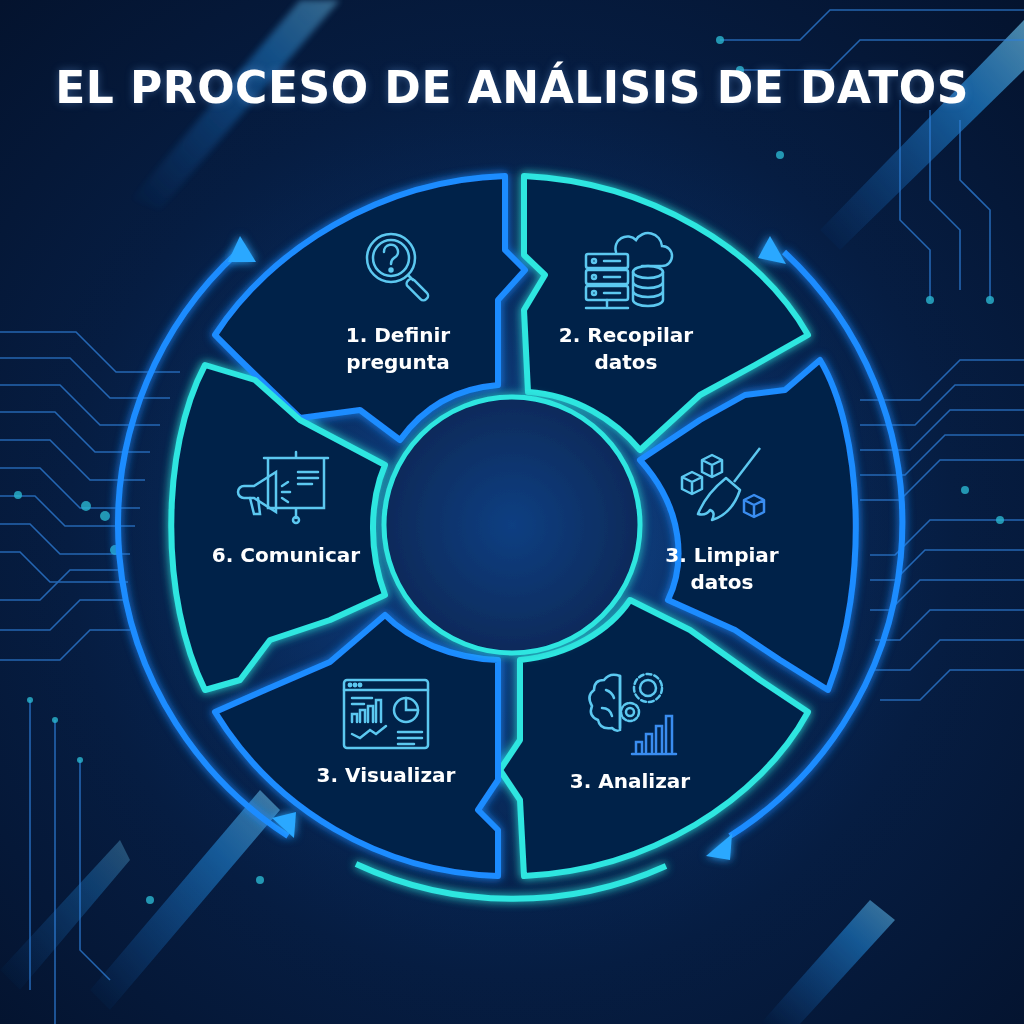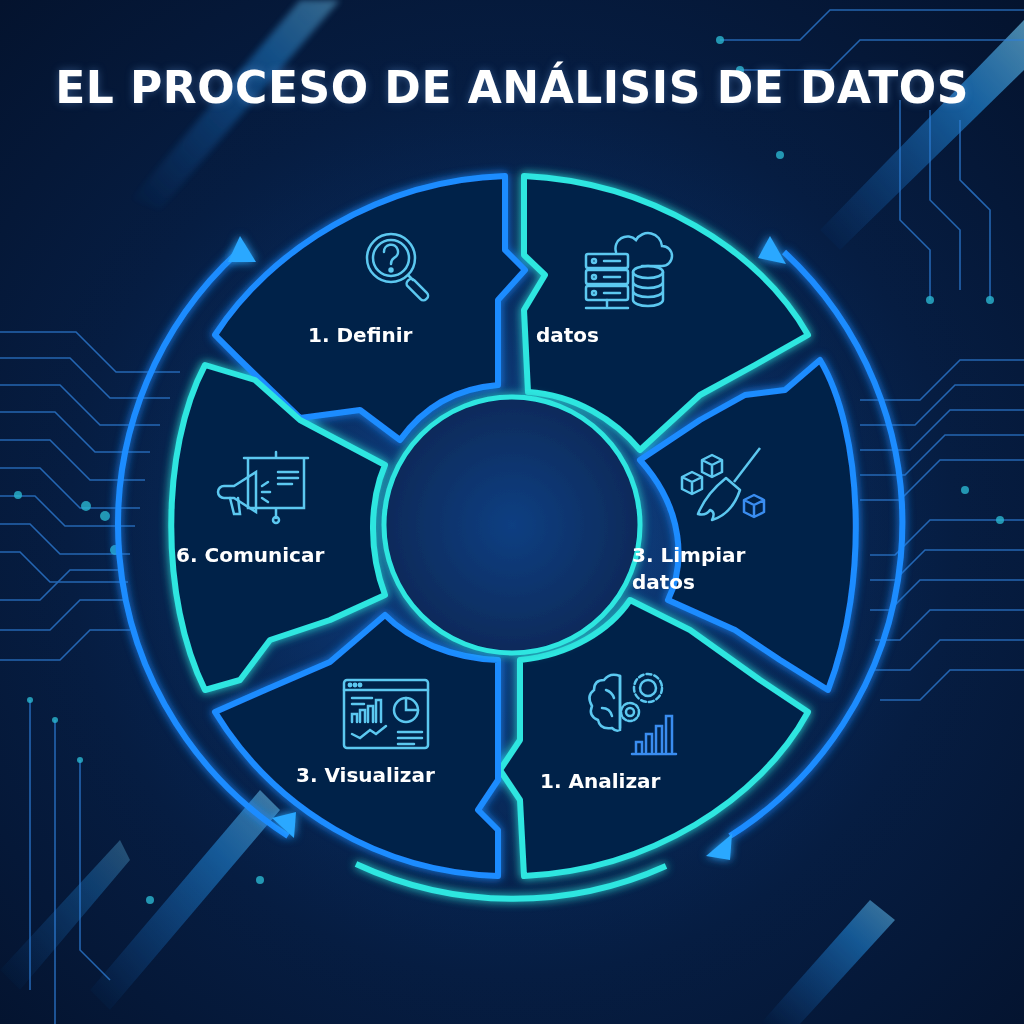--- a/index.html
+++ b/index.html
@@ -11,21 +11,21 @@
   }
   .bg-svg { position:absolute; left:0; top:0; width:1024px; height:1024px; }
   .title {
     position:absolute; left:0; top:62px; width:1024px; text-align:center;
     color:#ffffff; font-weight:700; font-size:44px; letter-spacing:0.5px;
     text-shadow: 0 0 8px rgba(120,180,255,0.35);
     font-family: "DejaVu Sans", "Liberation Sans", sans-serif;
   }
   .wheel { position:absolute; left:0; top:0; width:1024px; height:1024px; }
   .step {
-    position:absolute; width:180px; color:#ffffff;
+    position:absolute; width:180px; text-align:center; color:#ffffff;
     font-weight:700; font-size:20px; line-height:27px;
     font-family: "DejaVu Sans", "Liberation Sans", sans-serif;
   }
   .step .icon { display:block; margin:0 auto 10px auto; }
   .step-label { display:block; }
 </style>
 </head>
 <body>
 
 <svg class="bg-svg" viewBox="0 0 1024 1024">
@@ -166,36 +166,38 @@
 <div class="step" style="left:308px; top:222px;">
   <svg class="icon" width="90" height="90" viewBox="0 0 90 90" fill="none" stroke="#5cc8f0" stroke-width="2.5" stroke-linecap="round">
     <circle cx="38" cy="36" r="24"></circle>
       <circle cx="38" cy="36" r="18"></circle>
     <path d="M31,30 a7,7 0 1 1 10,6 q-3,2 -3,6"></path>
       <circle cx="38" cy="48" r="1.5" fill="#5cc8f0"></circle>
     <path d="M55,53 L60,58"></path>
       <rect x="60" y="55" width="9" height="26" rx="4" transform="rotate(-45 64 68)"></rect>
   </svg>
   <span class="step-label">1. Definir</span>
+  <span class="step-label">pregunta</span>
 </div>
 
 <div class="step" style="left:536px; top:222px;">
   <svg class="icon" width="100" height="90" viewBox="0 0 100 90" fill="none" stroke="#5cc8f0" stroke-width="2.5" stroke-linecap="round">
     <path d="M40,30 a12,12 0 0 1 20,-12 a14,14 0 0 1 26,6 a10,10 0 0 1 0,20 h-20"></path>
     <rect x="10" y="32" width="42" height="14" rx="2"></rect>
       <rect x="10" y="48" width="42" height="14" rx="2"></rect>
       <rect x="10" y="64" width="42" height="14" rx="2"></rect>
     <circle cx="18" cy="39" r="2"></circle>
       <circle cx="18" cy="55" r="2"></circle>
       <circle cx="18" cy="71" r="2"></circle>
     <path d="M28,39 h16 M28,55 h16 M28,71 h16"></path>
     <ellipse cx="72" cy="50" rx="15" ry="6"></ellipse>
       <path d="M57,50 v28 a15,6 0 0 0 30,0 v-28 M57,60 a15,6 0 0 0 30,0 M57,69 a15,6 0 0 0 30,0"></path>
     <path d="M31,78 v6 M10,86 h42"></path>
   </svg>
+  <span class="step-label">2. Recopilar</span>
   <span class="step-label">datos</span>
 </div>
 
 <div class="step" style="left:632px; top:442px;">
   <svg class="icon" width="100" height="90" viewBox="0 0 100 90" fill="none" stroke="#5cc8f0" stroke-width="2.5" stroke-linejoin="round">
     <path d="M30,18 l10,-5 l10,5 v12 l-10,5 l-10,-5 Z M30,18 l10,5 l10,-5 M40,23 v12"></path>
     <path d="M10,35 l10,-5 l10,5 v12 l-10,5 l-10,-5 Z M10,35 l10,5 l10,-5 M20,40 v12"></path>
     <path d="M72,58 l10,-5 l10,5 v12 l-10,5 l-10,-5 Z M72,58 l10,5 l10,-5 M82,63 v12" stroke="#3a8df0"></path>
     <path d="M88,6 L62,40"></path>
     <path d="M54,36 l14,12 q-8,24 -28,30 q4,-8 -2,-10 q-4,6 -12,4 q8,-20 28,-36 Z"></path>
@@ -207,41 +209,41 @@
 <div class="step" style="left:540px; top:668px;">
   <svg class="icon" width="100" height="90" viewBox="0 0 100 90" fill="none" stroke="#5cc8f0" stroke-width="2.5" stroke-linecap="round">
     <path d="M40,8 q-10,-4 -16,4 q-10,0 -10,10 q-8,6 -2,16 q-4,10 6,14 q2,10 14,8 q4,4 8,2 Z"></path>
     <path d="M40,8 v52 M26,22 q6,2 8,8 M22,40 q8,0 10,8"></path>
     <circle cx="68" cy="20" r="8"></circle>
       <circle cx="68" cy="20" r="14" stroke-dasharray="5 3"></circle>
     <circle cx="50" cy="44" r="4"></circle>
       <circle cx="50" cy="44" r="9" stroke-dasharray="4 2"></circle>
     <path d="M52,86 h44 M56,84 v-10 h6 v10 M66,84 v-18 h6 v18 M76,84 v-26 h6 v26 M86,84 v-36 h6 v36" stroke="#3a8df0"></path>
   </svg>
-  <span class="step-label">1. Analizar</span>
+  <span class="step-label">3. Analizar</span>
 </div>
 
 <div class="step" style="left:296px; top:676px;">
   <svg class="icon" width="92" height="76" viewBox="0 0 92 76" fill="none" stroke="#5cc8f0" stroke-width="2.5" stroke-linecap="round">
     <rect x="4" y="4" width="84" height="68" rx="3"></rect>
       <path d="M4,14 h84"></path>
     <circle cx="10" cy="9" r="1.2" fill="#5cc8f0"></circle>
       <circle cx="15" cy="9" r="1.2" fill="#5cc8f0"></circle>
       <circle cx="20" cy="9" r="1.2" fill="#5cc8f0"></circle>
     <path d="M12,22 h20 M12,28 h12"></path>
     <path d="M12,46 v-8 h5 v8 M20,46 v-12 h5 v12 M28,46 v-16 h5 v16 M36,46 v-22 h5 v22"></path>
     <circle cx="66" cy="34" r="12"></circle>
       <path d="M66,22 v12 h12"></path>
     <path d="M12,58 l8,4 l10,-8 l6,4 l10,-8"></path>
       <path d="M58,56 h24 M58,62 h24 M58,68 h16"></path>
   </svg>
   <span class="step-label">3. Visualizar</span>
 </div>
 
-<div class="step" style="left:176px; top:448px;">
+<div class="step" style="left:176px; top:448px;padding-left:20px;">
   <svg class="icon" width="100" height="84" viewBox="0 0 100 84" fill="none" stroke="#5cc8f0" stroke-width="2.5" stroke-linecap="round">
     <path d="M28,10 h64 M32,10 v50 h56 v-50 M60,4 v6 M60,60 v10"></path>
       <circle cx="60" cy="72" r="3"></circle>
     <path d="M62,24 h20 M62,30 h20 M62,36 h14"></path>
     <path d="M8,38 h10 l22,-14 v40 l-22,-14 h-10 a6,6 0 0 1 0,-12 Z"></path>
     <path d="M14,50 l4,16 h6 l-2,-16"></path>
     <path d="M46,38 l6,-4 M46,44 h8 M46,50 l6,4"></path>
   </svg>
   <span class="step-label">6. Comunicar</span>
 </div>

